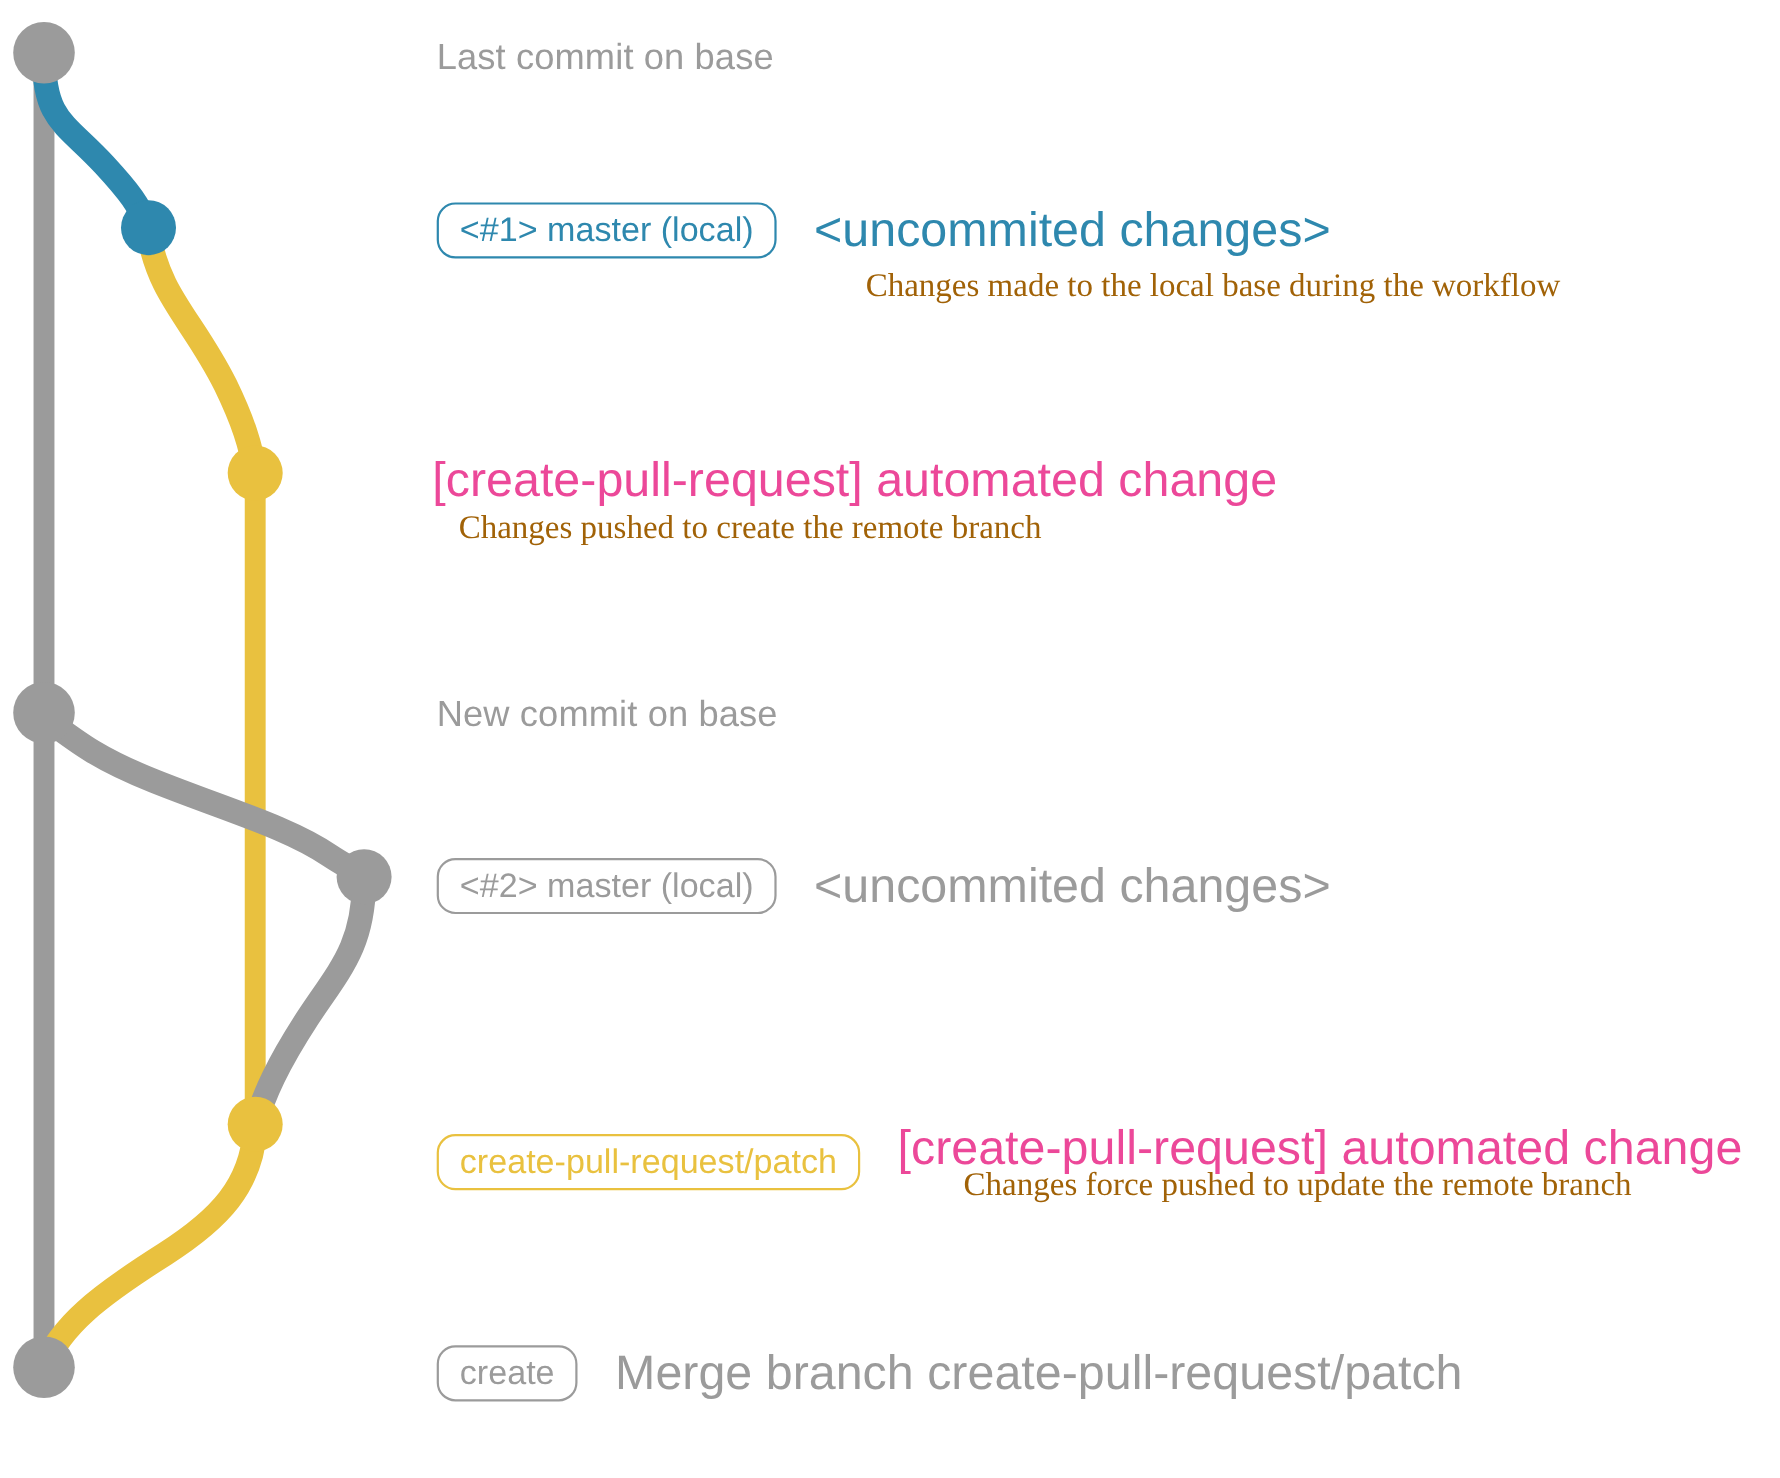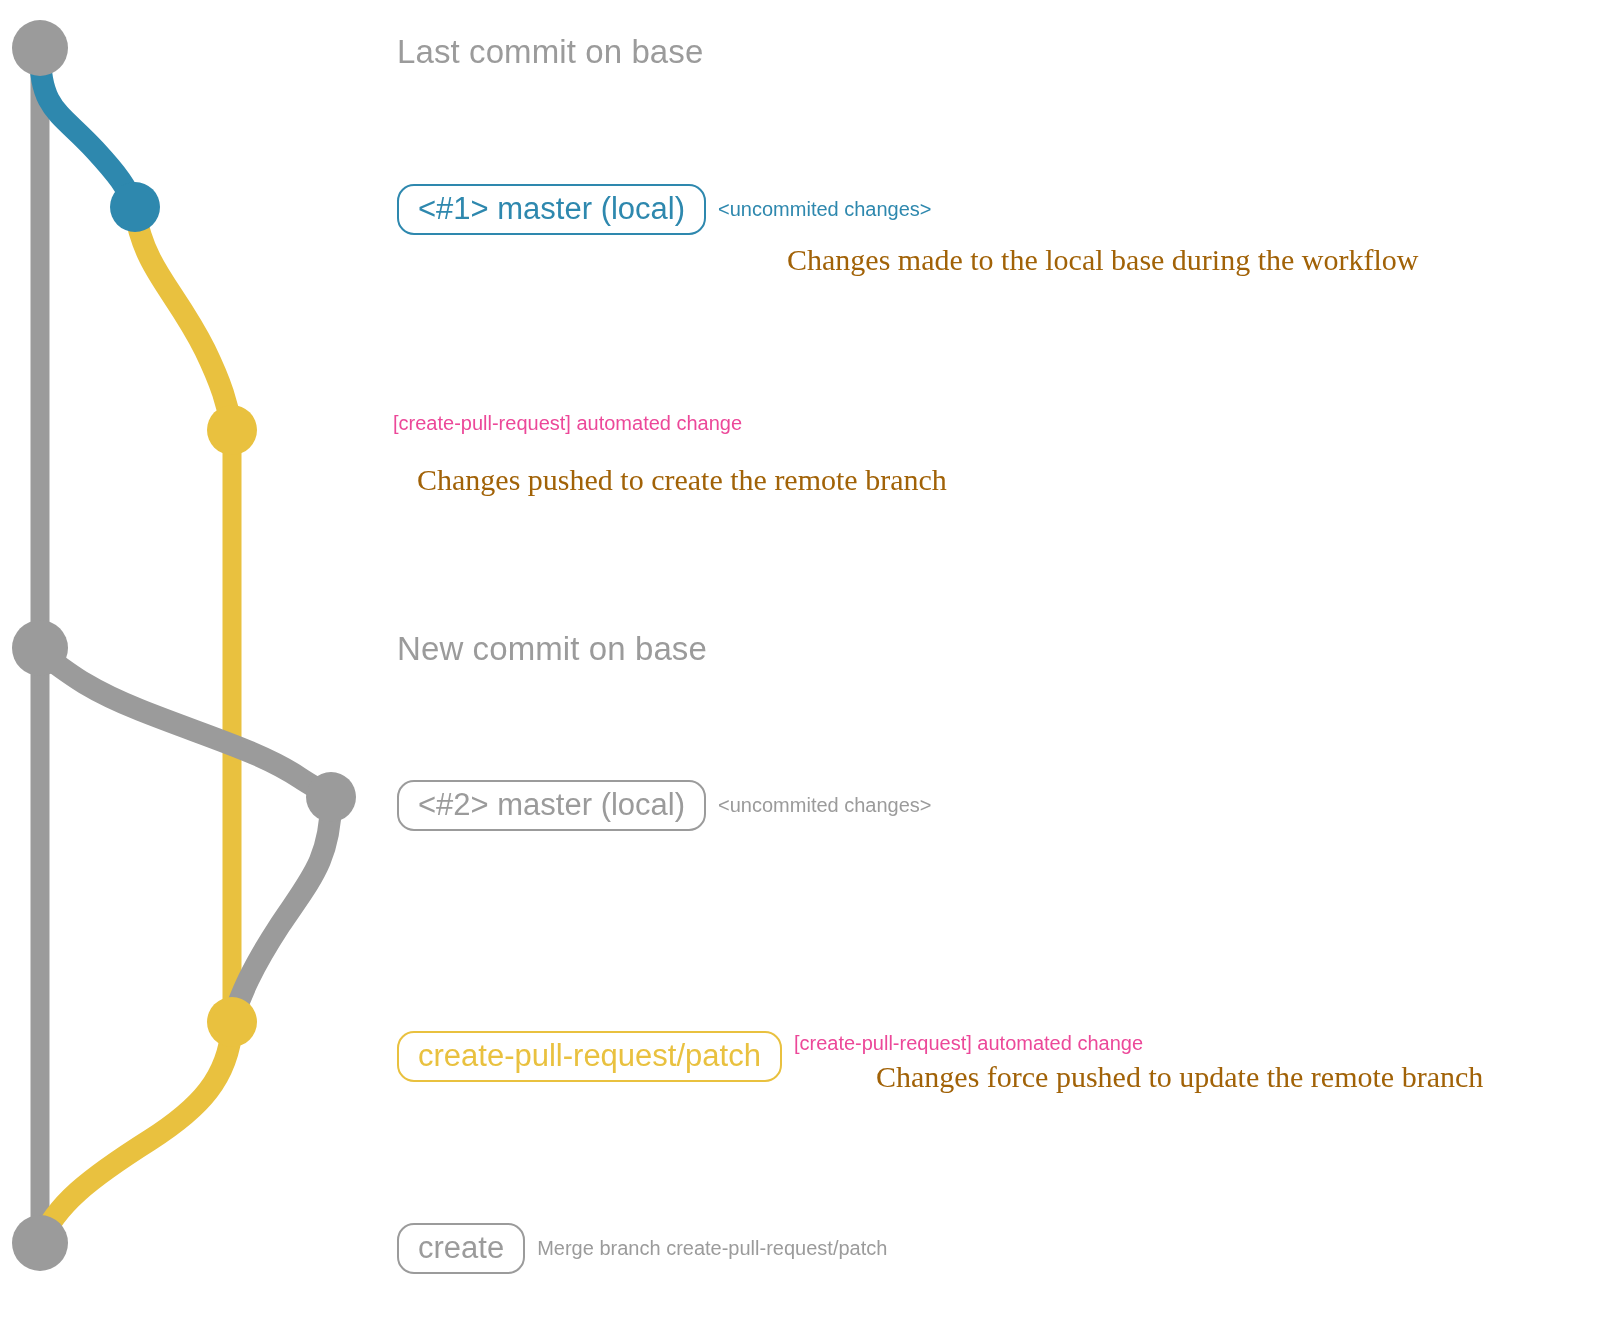--- a/index.html
+++ b/index.html
@@ -43,21 +43,21 @@
   .headline {
     font-family: "Liberation Sans", sans-serif;
     font-size: 33px;
     letter-spacing: 0.1px;
     color: #9b9b9b;
   }
 
   .row {
     display: flex;
     align-items: center;
-    gap: 12px;
+    gap: 34px;
   }
 
   .pill {
     display: inline-flex;
     align-items: center;
     justify-content: center;
     border: 2px solid #9b9b9b;
     border-radius: 17px;
     padding: 7px 19px 9px 19px;
     font-family: "Liberation Sans", sans-serif;
@@ -65,21 +65,21 @@
     line-height: 1;
     color: #9b9b9b;
     background: #ffffff;
   }
   .pill.blue   { border-color: #2e88ae; color: #2e88ae; }
   .pill.yellow { border-color: #e9c13f; color: #e9c13f; margin-top: 26px; }
   .pill.gray   { border-color: #9b9b9b; color: #9b9b9b; }
 
   .commit-msg {
     font-family: "Liberation Sans", sans-serif;
-    font-size: 20px;
+    font-size: 44px;
     color: #9b9b9b;
   }
   .commit-msg.blue   { color: #2e88ae; }
   .commit-msg.yellow { color: #ec4899; }
   .commit-msg.gray   { color: #9b9b9b; }
 
   .desc {
     font-family: "Liberation Serif", serif;
     font-size: 30px;
     color: #a16207;

